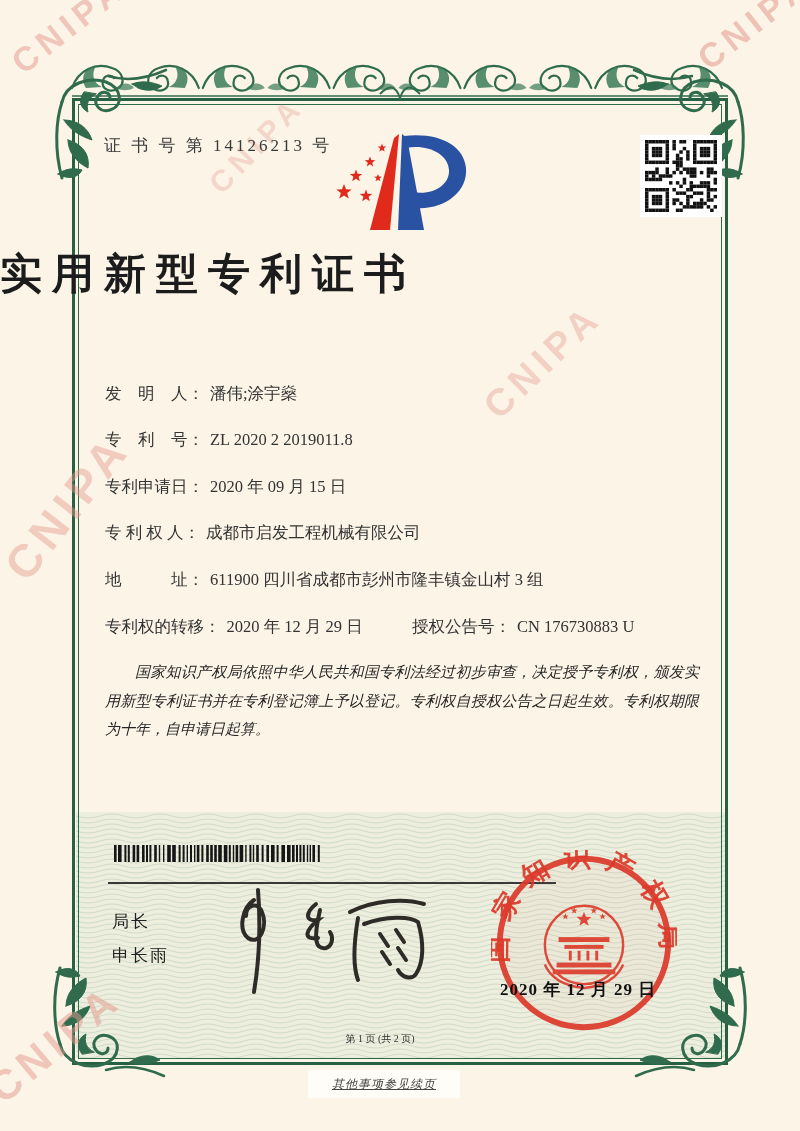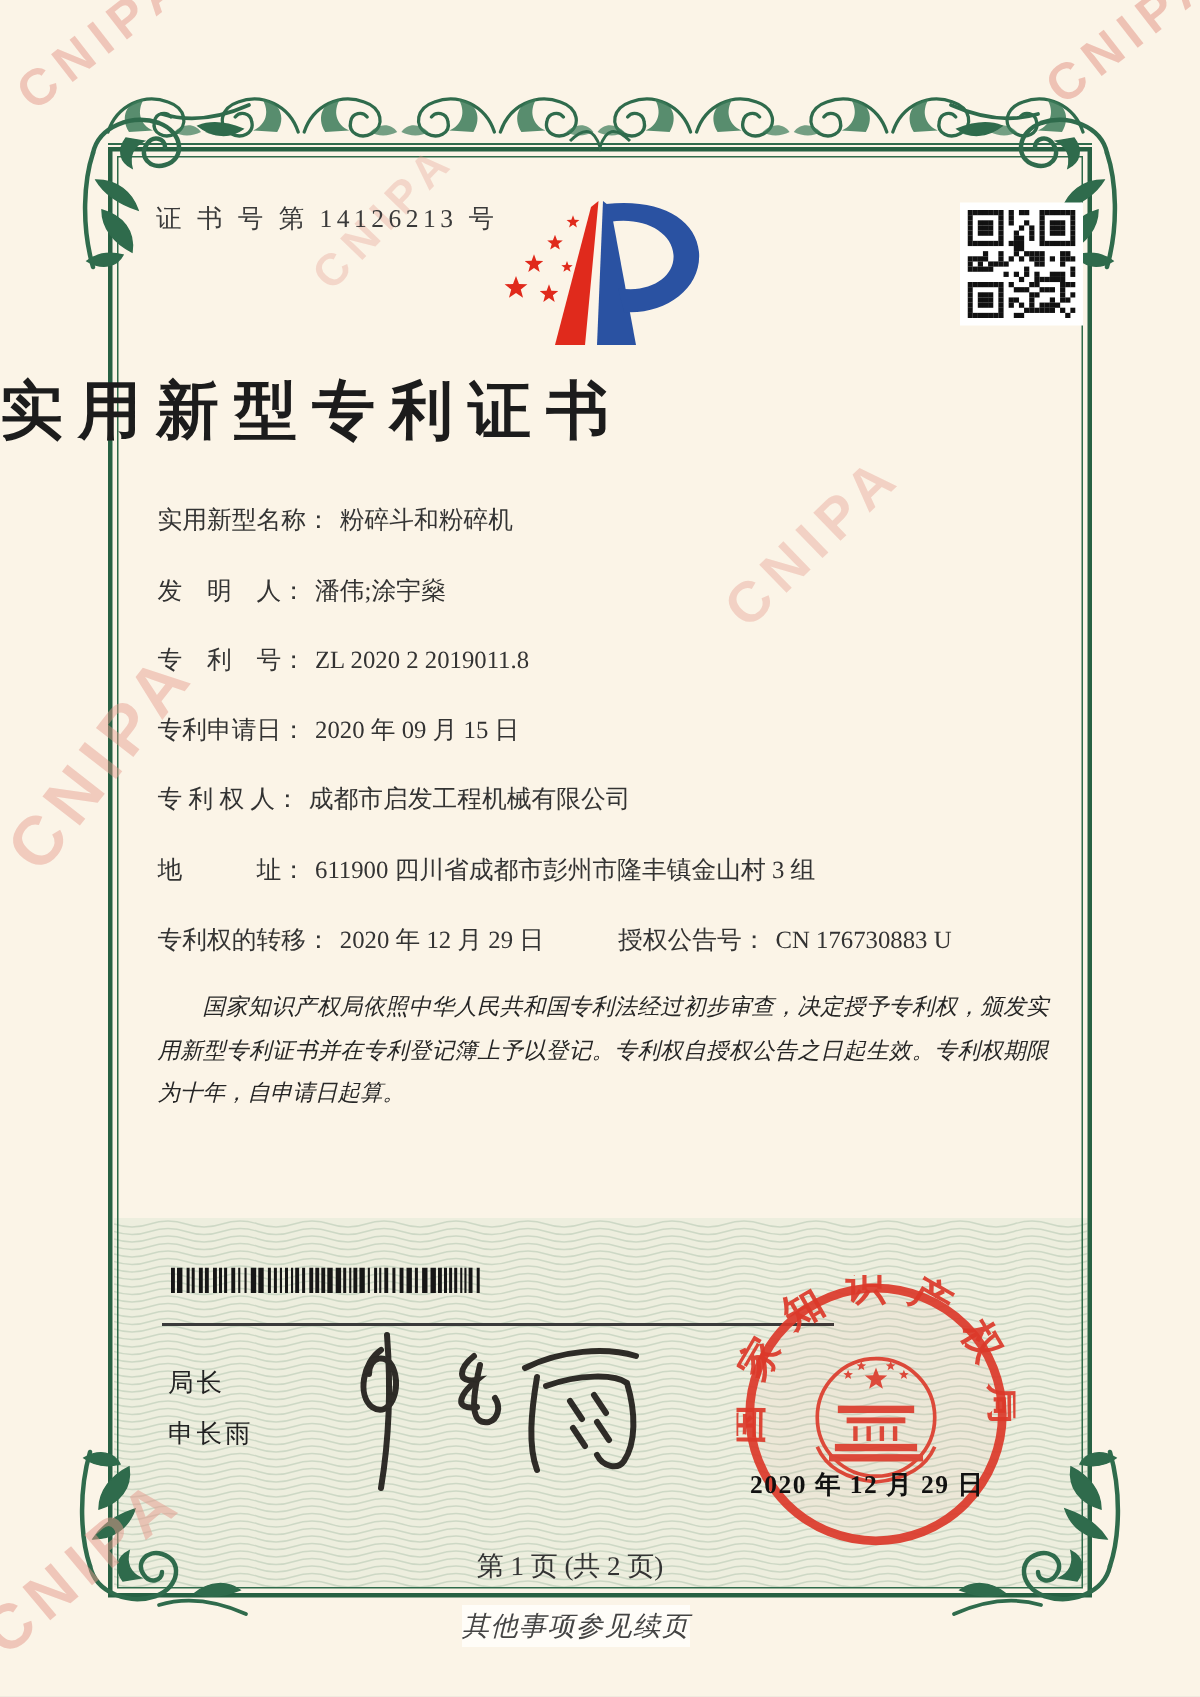--- a/index.html
+++ b/index.html
@@ -27,24 +27,24 @@
   .pair2{position:absolute;left:307px;top:0;white-space:nowrap;}
   .bodytext{left:105px;width:594px;font-size:15px;line-height:28.5px;font-style:italic;
             color:#262626;text-align:justify;}
   .bodytext p{margin:0;text-indent:2em;}
   .sigline{left:108px;top:882px;width:448px;height:2px;background:#3a3a3a;z-index:5;}
   .sigtitle{left:112px;top:910px;font-size:17px;letter-spacing:2px;z-index:5;
             font-family:"Liberation Sans","DejaVu Sans",sans-serif;color:#222;}
   .signame{left:112px;top:944px;font-size:17px;letter-spacing:2px;z-index:5;
            font-family:"Liberation Sans","DejaVu Sans",sans-serif;color:#222;}
   .sealdate{left:500px;top:978px;font-size:17px;letter-spacing:1px;color:#111;z-index:7;font-weight:bold;}
-  .footer{left:300px;top:1032px;width:160px;text-align:center;font-size:18px;color:#333;z-index:5;}
+  .footer{left:300px;top:1032px;width:160px;text-align:center;font-size:10px;color:#333;z-index:5;}
   .contnote{left:308px;top:1070px;width:152px;height:28px;background:#fffdf8;z-index:5;
             display:flex;align-items:center;justify-content:center;}
-  .contnote span{font-size:18px;font-style:italic;color:#444;letter-spacing:1px;}
+  .contnote span{font-size:12px;font-style:italic;color:#444;letter-spacing:1px;text-decoration:underline;}
   .qrwrap{left:640px;top:135px;width:82px;height:82px;background:#fff;z-index:5;
           display:flex;align-items:center;justify-content:center;}
   svg{display:block;}
 </style>
 </head>
 <body>
 
 <div class="page">
 
   <div class="wave-section">
@@ -423,23 +423,20 @@
         <rect x="17.14" y="68.57" width="3.478571428571428" height="3.478571428571428" fill="#111"></rect>
         <rect x="20.57" y="68.57" width="3.478571428571428" height="3.478571428571428" fill="#111"></rect>
         <rect x="30.86" y="68.57" width="3.478571428571428" height="3.478571428571428" fill="#111"></rect>
         <rect x="34.29" y="68.57" width="3.478571428571428" height="3.478571428571428" fill="#111"></rect>
         <rect x="65.14" y="68.57" width="3.478571428571428" height="3.478571428571428" fill="#111"></rect>
       </svg>
   </div>
 
   <div class="abs content title">实用新型专利证书</div>
 
-  <div class="abs content frow" style="top:336px">
-    <span class="lab">实用新型名称：</span><span class="val">粉碎斗和粉碎机</span>
-  </div>
   <div class="abs content frow" style="top:383px">
     <span class="lab">发　明　人：</span><span class="val">潘伟;涂宇燊</span>
   </div>
   <div class="abs content frow" style="top:429px">
     <span class="lab">专　利　号：</span><span class="val">ZL 2020 2 2019011.8</span>
   </div>
   <div class="abs content frow" style="top:476px">
     <span class="lab">专利申请日：</span><span class="val">2020 年 09 月 15 日</span>
   </div>
   <div class="abs content frow" style="top:522px">

